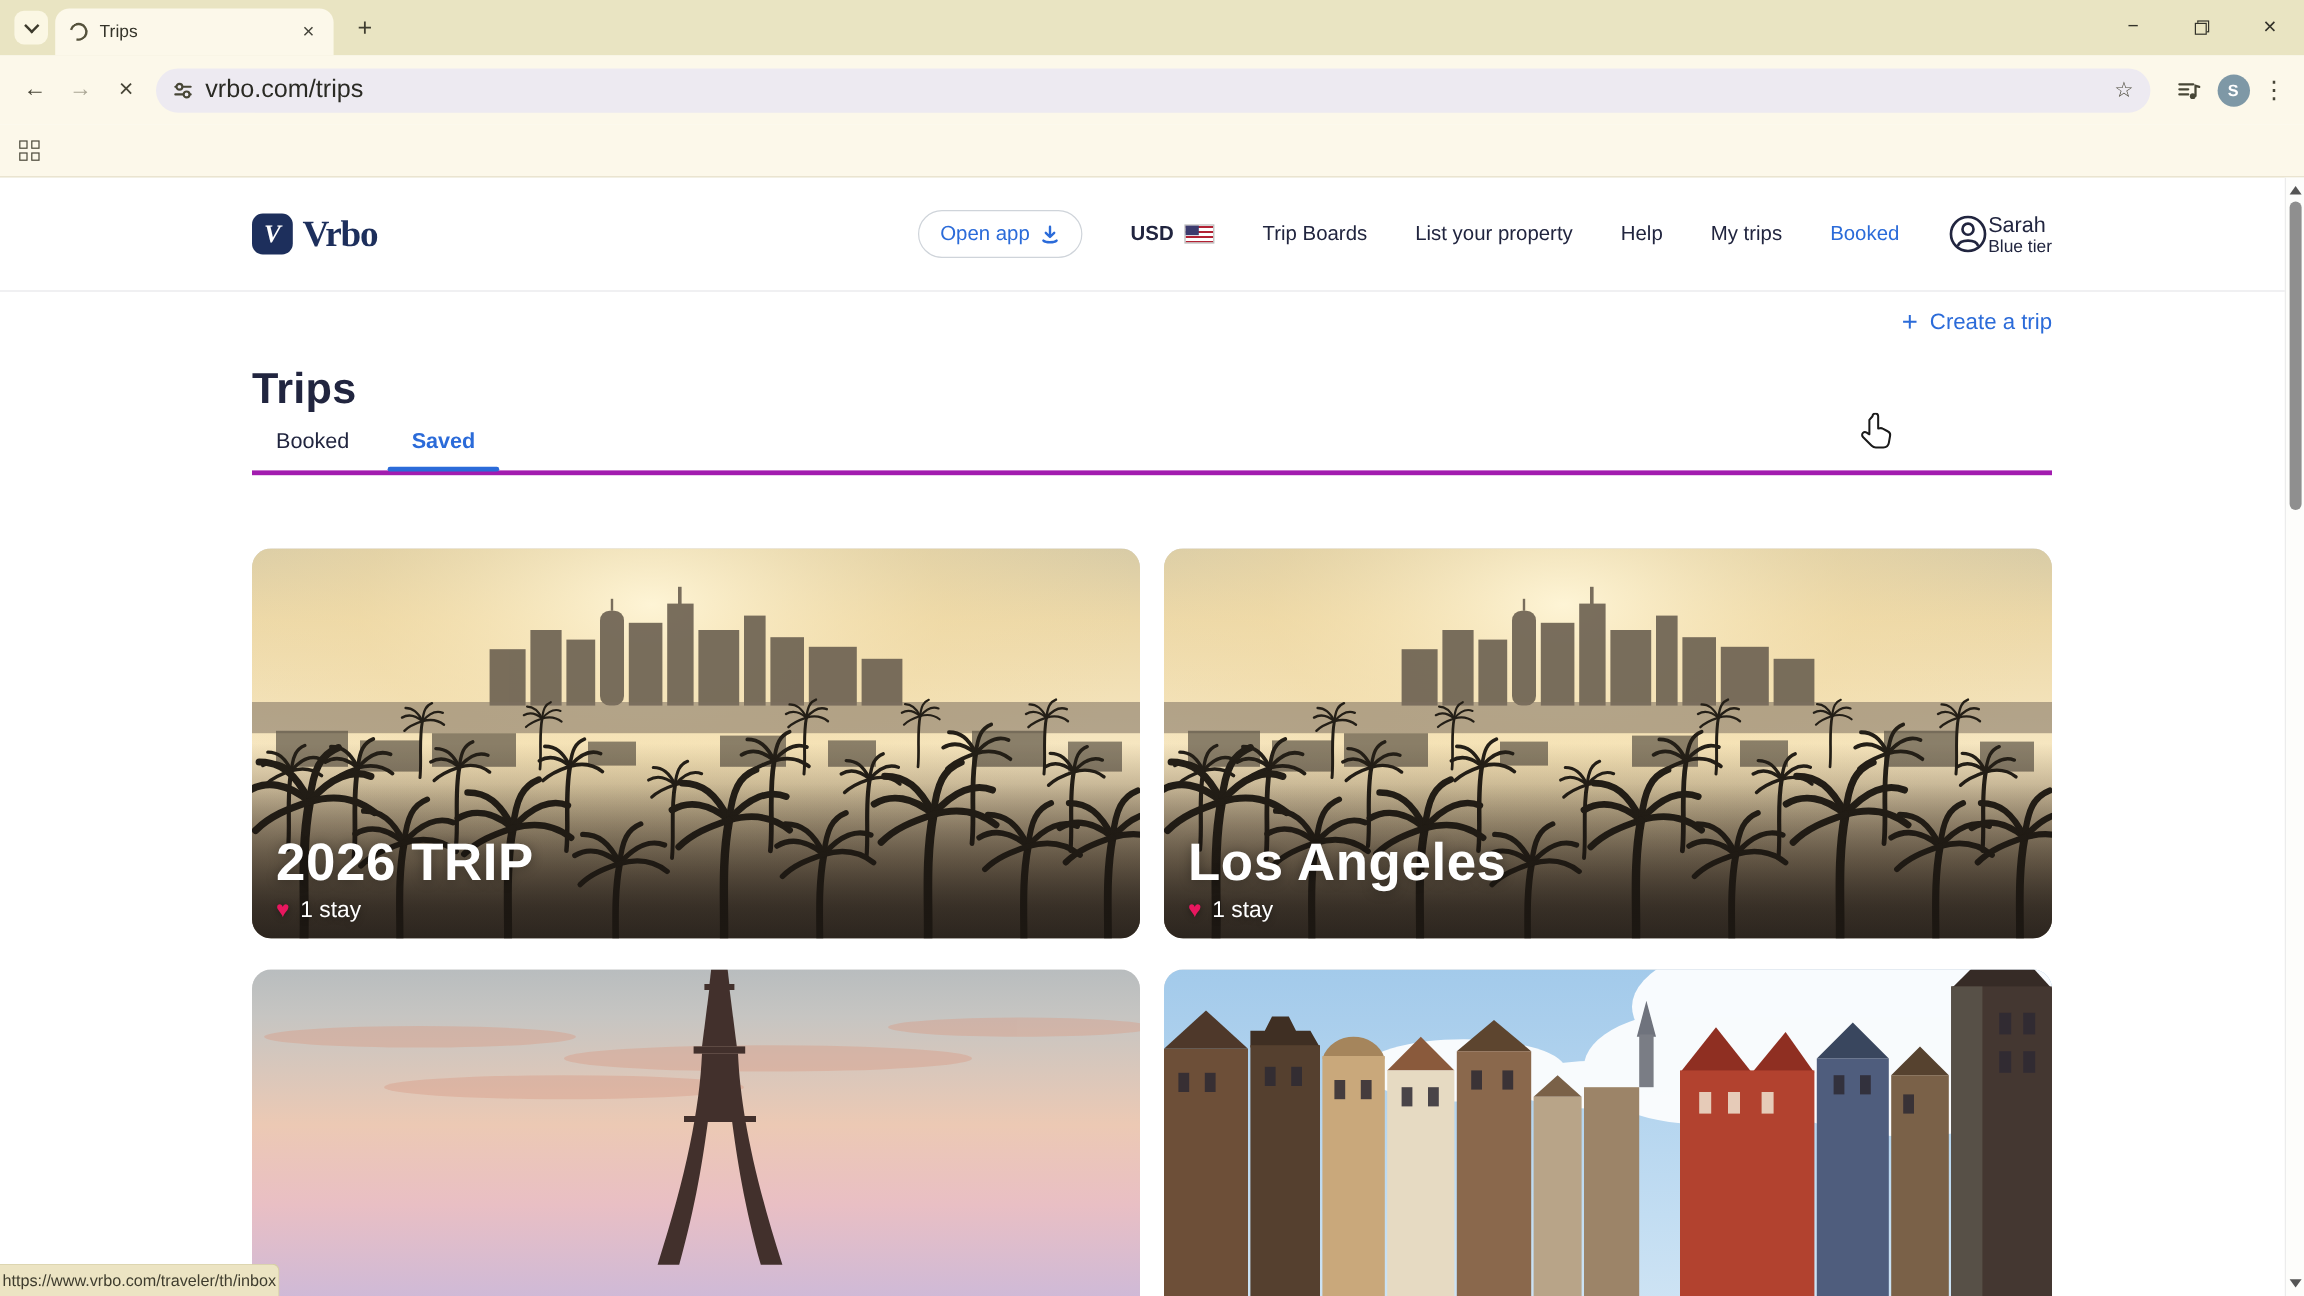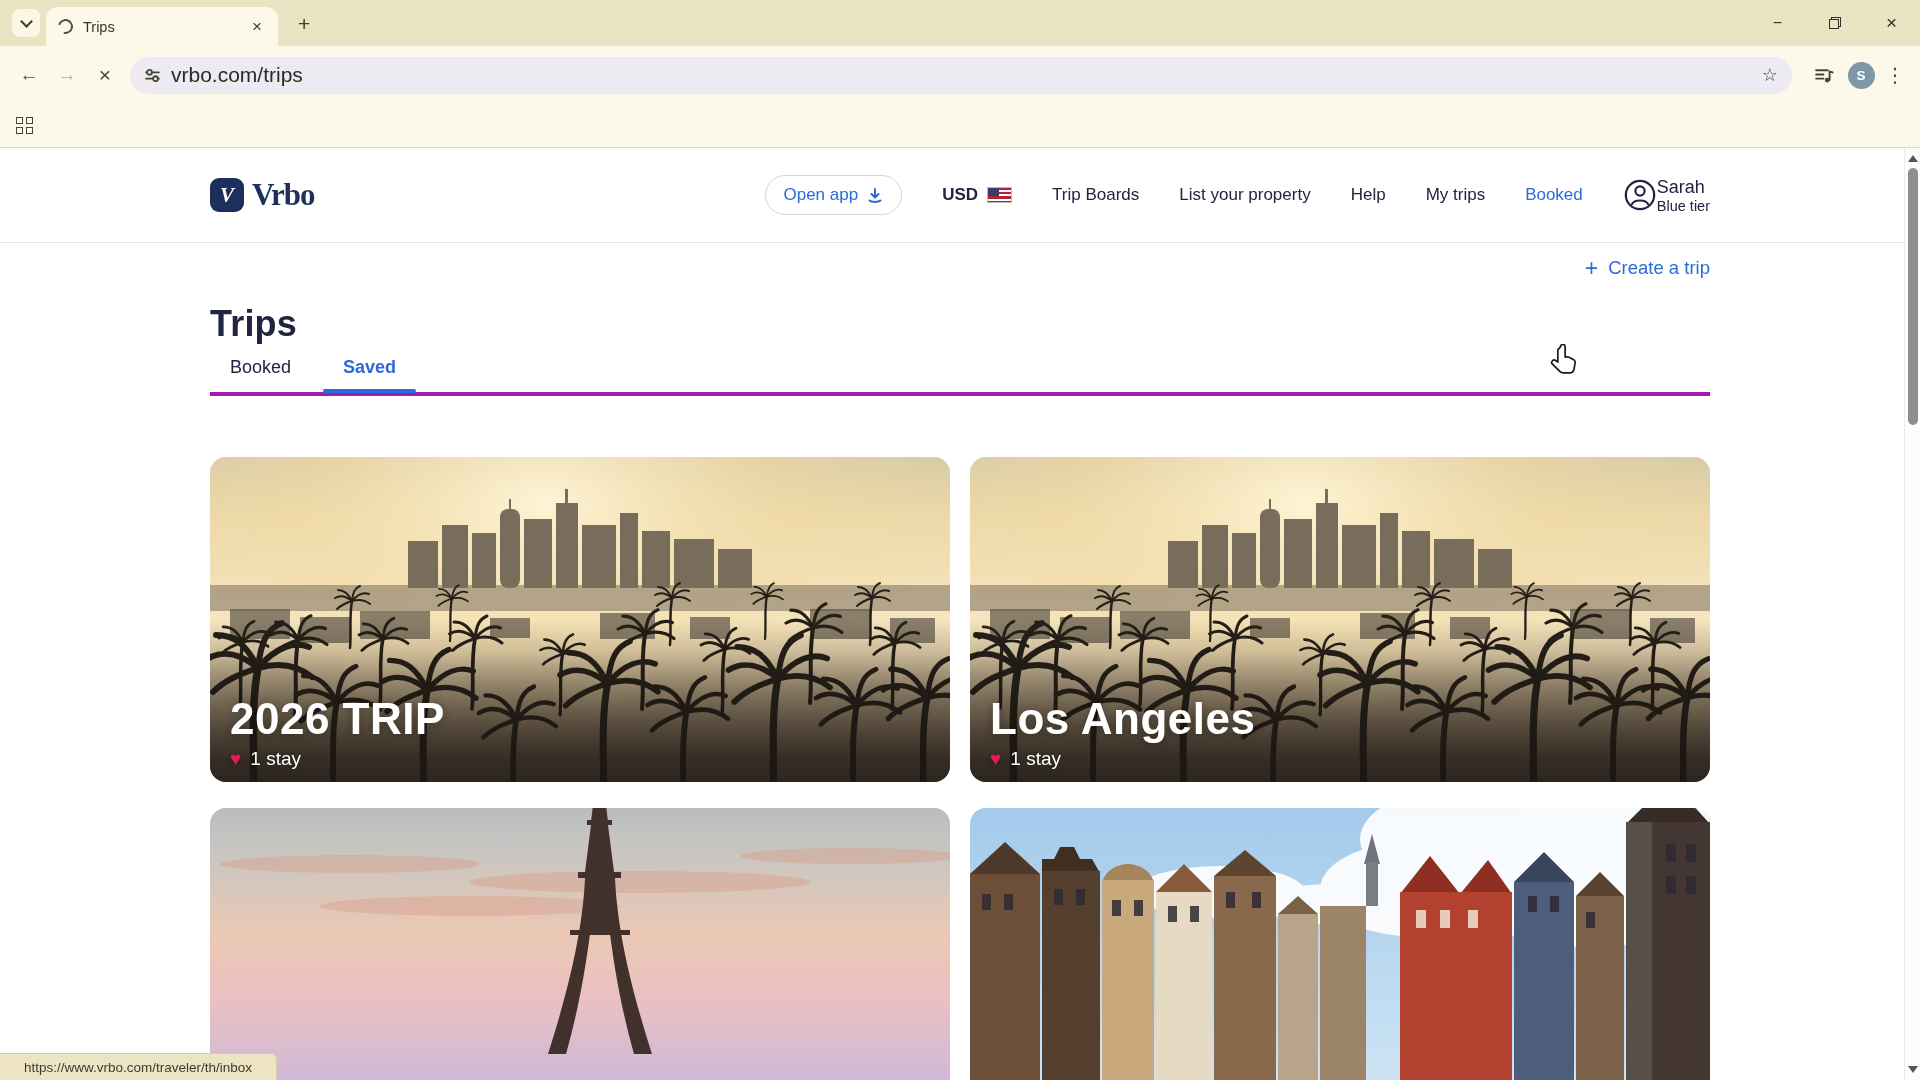--- a/index.html
+++ b/index.html
@@ -81,21 +81,21 @@
   .card svg{position:absolute;inset:0;width:100%;height:100%;}
   .card-shade{position:absolute;inset:0;background:linear-gradient(180deg,rgba(0,0,0,0) 50%,rgba(22,17,14,.55) 92%);}
   .card-cap{position:absolute;left:20px;bottom:12px;color:#fff;}
   .card-cap h2{font-size:44px;font-weight:700;letter-spacing:.5px;text-shadow:0 1px 10px rgba(0,0,0,.35);}
   .stays{display:flex;align-items:center;gap:9px;margin-top:4px;font-size:19px;
     text-shadow:0 1px 6px rgba(0,0,0,.4);}
   .heart{color:var(--heart-pink);font-size:19px;}
   
   .status-bar{position:absolute;left:0;bottom:0;height:27px;background:#ece4c3;
     border:1px solid #d6cfa6;border-left:none;border-bottom:none;border-radius:0 6px 0 0;
-    display:flex;align-items:center;padding:0 24px;font-size:13.5px;color:#3f3d2e;z-index:60;}
+    display:flex;align-items:center;padding:0 2px;font-size:13.5px;color:#3f3d2e;z-index:60;}
   .cursor{position:absolute;left:1546px;top:196px;z-index:70;}
   .scrollbar{position:absolute;right:0;top:0;width:16px;height:932px;background:#fdfdfb;
     border-left:1px solid #ececec;z-index:50;}
   .scroll-up{position:absolute;top:7px;left:3px;width:0;height:0;
     border-left:5px solid transparent;border-right:5px solid transparent;border-bottom:7px solid #555;}
   .scroll-down{position:absolute;bottom:7px;left:3px;width:0;height:0;
     border-left:5px solid transparent;border-right:5px solid transparent;border-top:7px solid #555;}
   .scroll-thumb{position:absolute;top:20px;left:3px;width:10px;height:257px;background:#8f8f8f;
     border-radius:5px;}
 </style>

